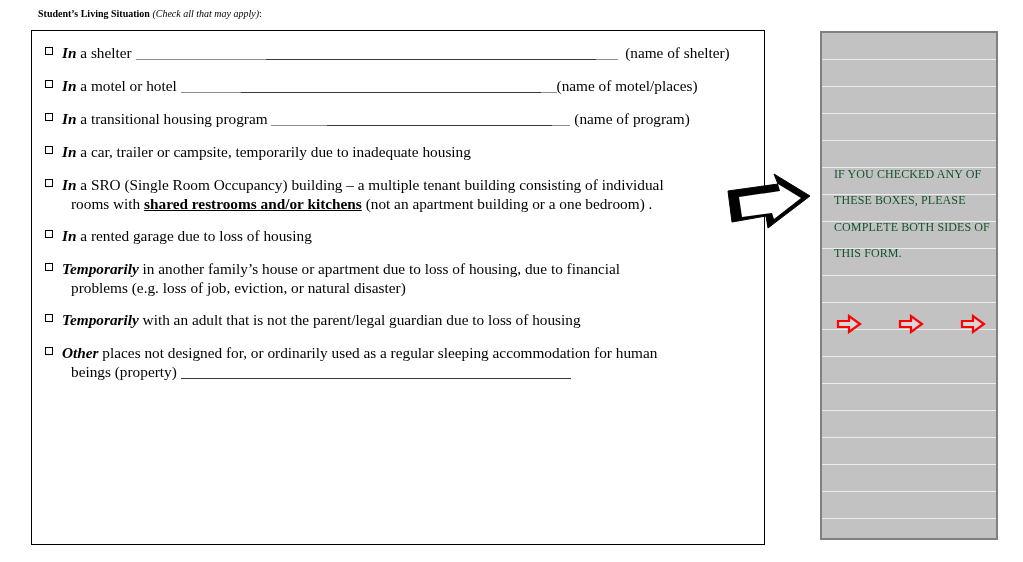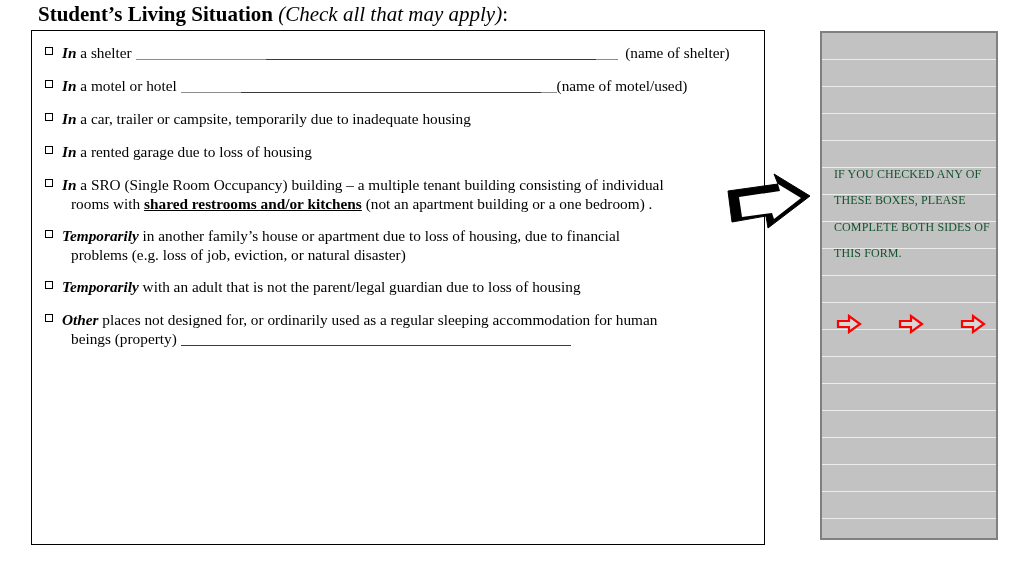--- a/index.html
+++ b/index.html
@@ -14,21 +14,21 @@
     font-family: "Liberation Serif", "DejaVu Serif", serif;
     color: #000000;
     overflow: hidden;
   }
 
   
   #page-title {
     position: absolute;
     left: 38px;
     top: 5px;
-    font-size: 21px;
+    font-size: 10px;
     line-height: 18px;
     white-space: nowrap;
   }
   #page-title .t-bold { font-weight: bold; }
   #page-title .t-ital { font-style: italic; }
 
   
   #form-box {
     position: absolute;
     left: 31px;
@@ -144,36 +144,39 @@
 </div>
 
 <div id="form-box">
   <div id="options-list">
 
     <div class="opt-row">
       <span class="cbox"></span><span class="bi">In</span><span> a shelter </span><span class="rule rule-thin" style="width:130px"></span><span class="rule" style="width:330px"></span><span class="rule rule-thin" style="width:22px"></span>&nbsp;&nbsp;<span>(name of shelter)</span>
     </div>
 
     <div class="opt-row">
-      <span class="cbox"></span><span class="bi">In</span><span> a motel or hotel </span><span class="rule rule-thin" style="width:60px"></span><span class="rule" style="width:300px"></span><span class="rule rule-thin" style="width:16px"></span><span>(name of motel/used)</span>
-    </div>
-
+      <span class="cbox"></span><span class="bi">In</span><span> a motel or hotel </span><span class="rule rule-thin" style="width:60px"></span><span class="rule" style="width:300px"></span><span class="rule rule-thin" style="width:16px"></span><span>(name of motel/places)</span>
+    </div>
+
+    <div class="opt-row">
+      <span class="cbox"></span><span class="bi">In</span><span> a transitional housing program </span><span class="rule rule-thin" style="width:56px"></span><span class="rule" style="width:225px"></span><span class="rule rule-thin" style="width:18px"></span>&nbsp;<span>(name of program)</span>
+    </div>
 
     <div class="opt-row">
       <span class="cbox"></span><span class="bi">In</span><span> a car, trailer or campsite, </span><span class="b">temporarily due to inadequate housing</span>
     </div>
 
-
-    <div class="opt-row">
-      <span class="cbox"></span><span class="bi">In</span><span> a rented garage </span><span class="b">due to loss of housing</span>
-    </div>
 
     <div class="opt-row tight">
       <span class="cbox"></span><span class="bi">In</span><span> a SRO (Single Room Occupancy) </span><span class="b">building</span><span> – a multiple tenant </span><span class="b">building</span><span> consisting of individual</span>
       <span class="line2"><span>rooms with </span><span class="bu">shared restrooms and/or kitchens</span><span>  (not an apartment building or a one bedroom) .</span></span>
+    </div>
+
+    <div class="opt-row">
+      <span class="cbox"></span><span class="bi">In</span><span> a rented garage </span><span class="b">due to loss of housing</span>
     </div>
 
     <div class="opt-row tight">
       <span class="cbox"></span><span class="bi">Temporarily</span><span> in another family’s house or apartment </span><span class="b">due to loss of housing, due to financial</span>
       <span class="line2 b">problems (e.g. loss of job, eviction, or natural disaster)</span>
     </div>
 
     <div class="opt-row">
       <span class="cbox"></span><span class="bi">Temporarily</span><span> with an adult that is not the parent/legal guardian </span><span class="b">due to loss of housing</span>
     </div>

